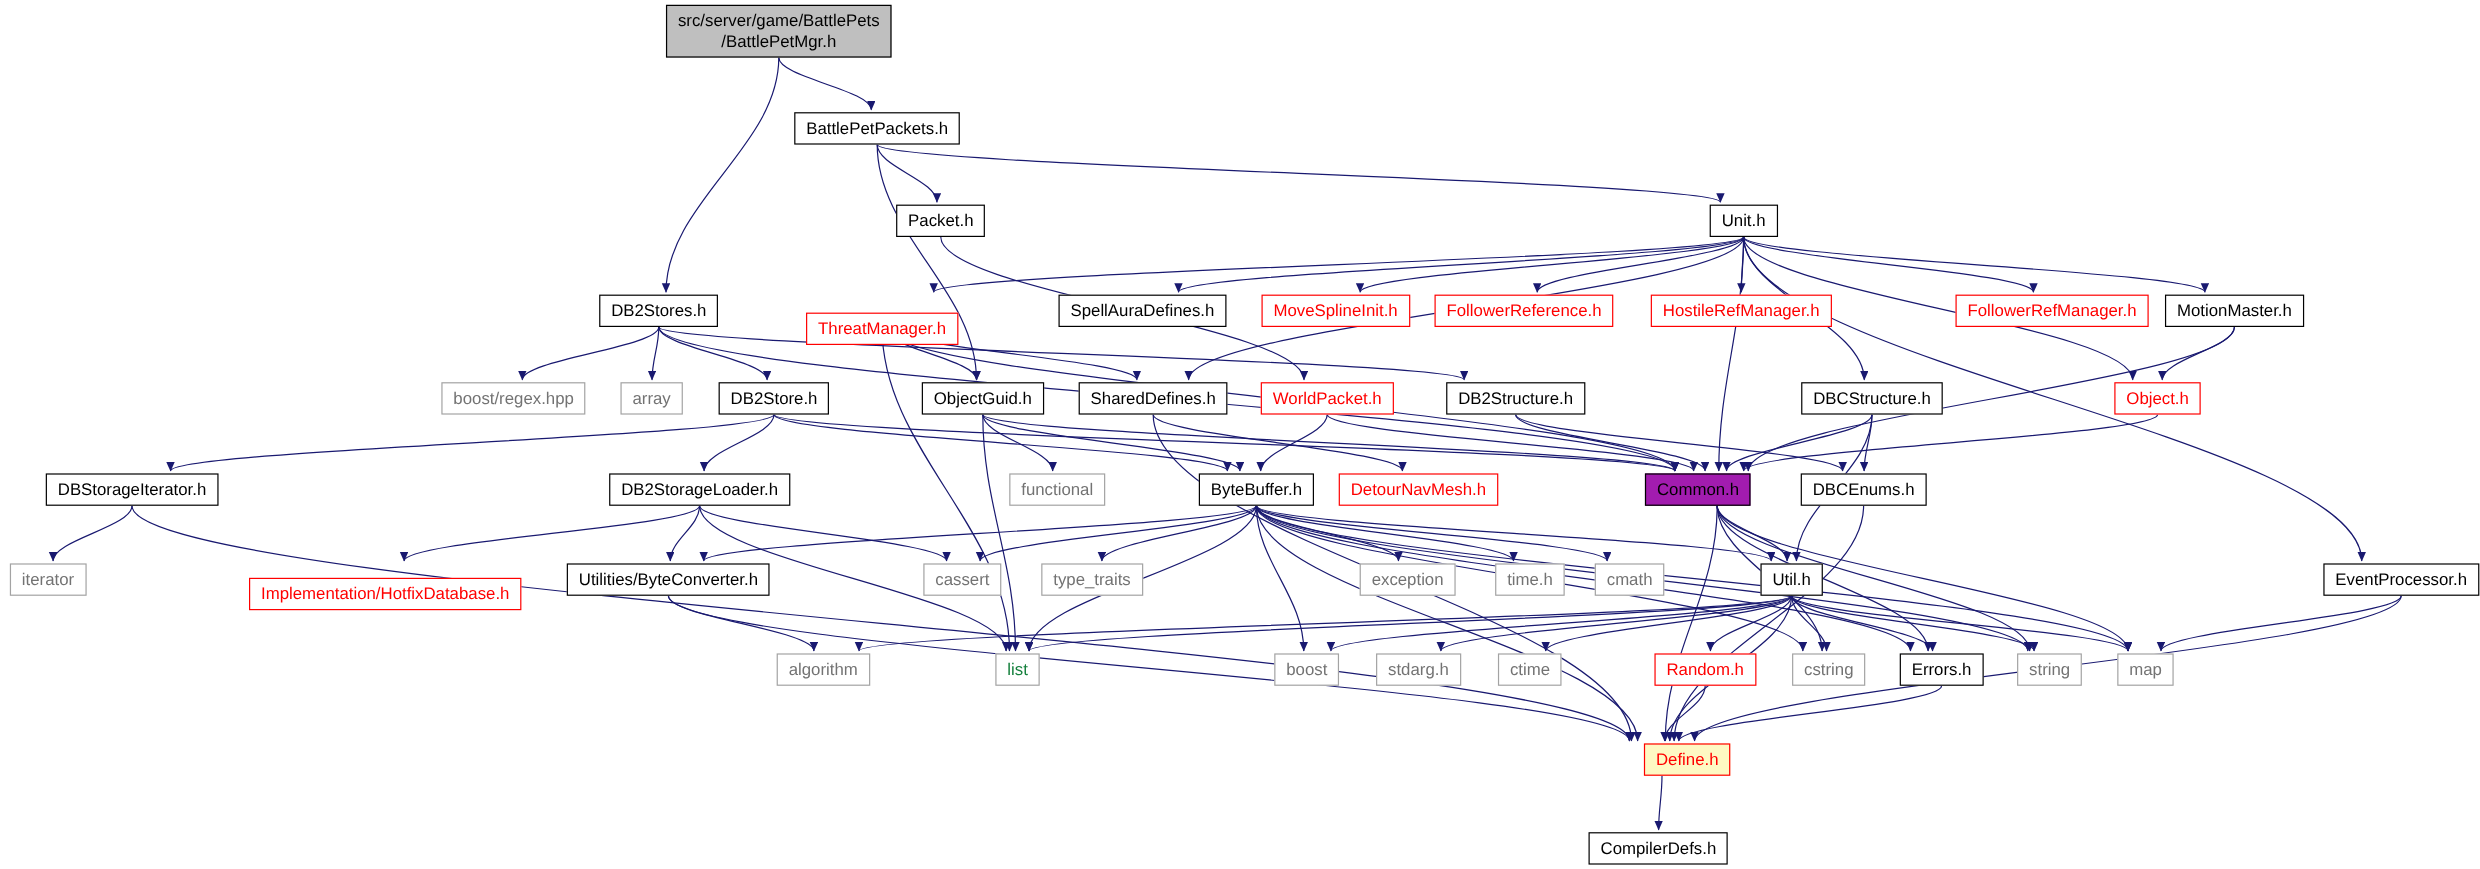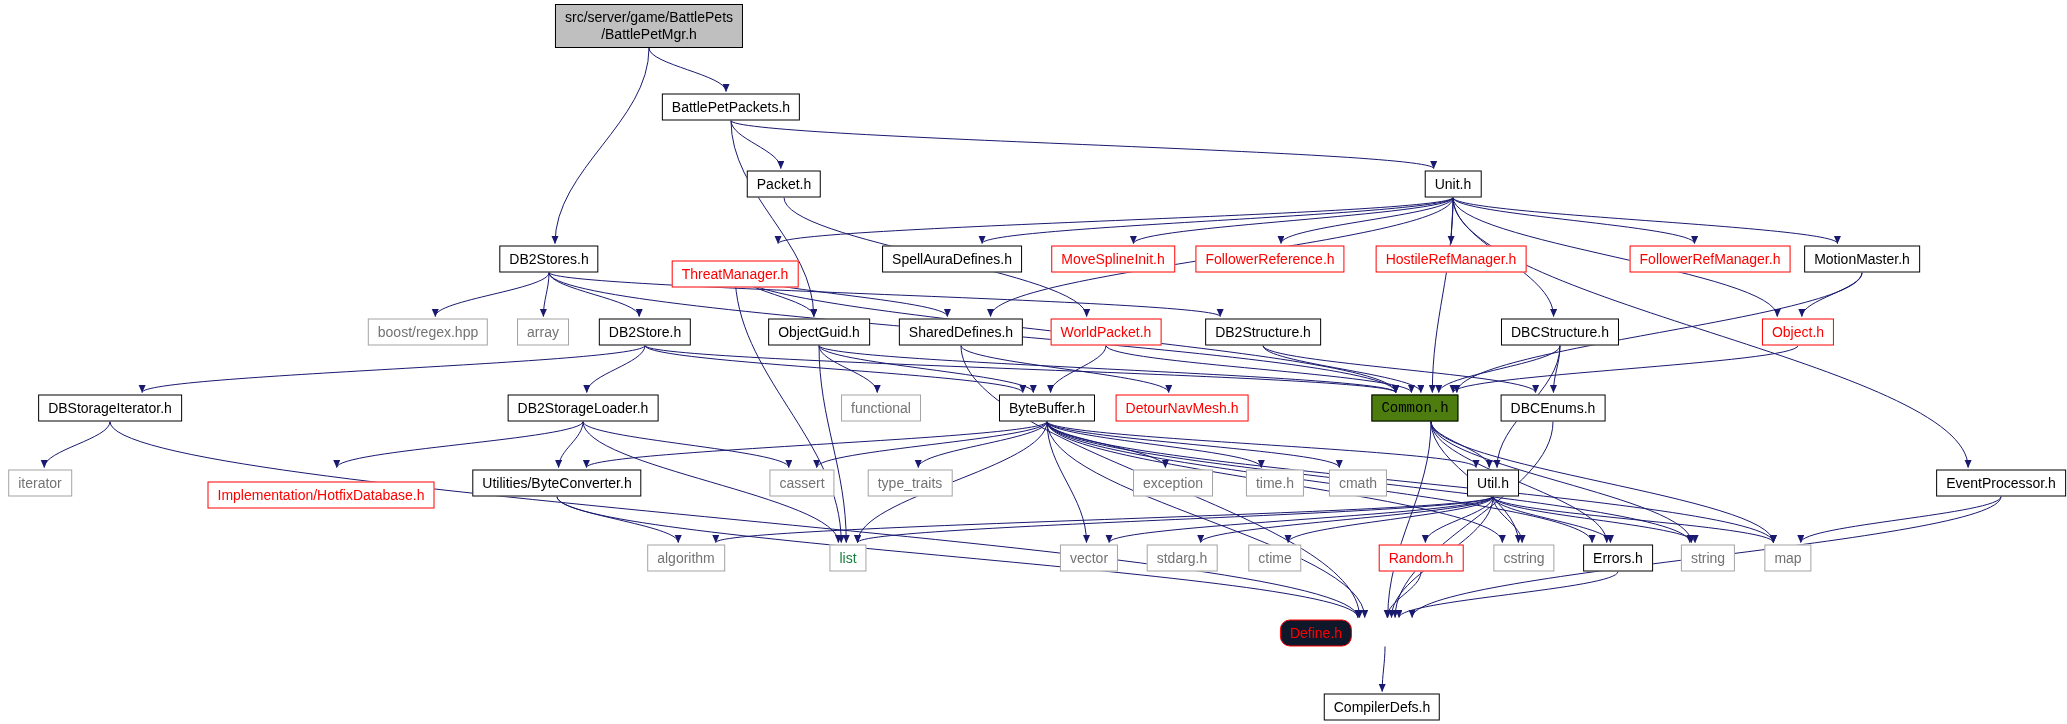--- a/index.html
+++ b/index.html
@@ -161,38 +161,38 @@
       <div class="node internal" style="left: 961px; top: 332px; border-color: rgb(0, 0, 0); color: rgb(0, 0, 0); background: rgb(255, 255, 255);">SharedDefines.h</div>
       <div class="node truncated" style="left: 1106px; top: 332px; border-color: rgb(255, 0, 0); color: rgb(255, 0, 0); background: rgb(255, 255, 255);">WorldPacket.h</div>
       <div class="node internal" style="left: 1263px; top: 332px; border-color: rgb(0, 0, 0); color: rgb(0, 0, 0); background: rgb(255, 255, 255);">DB2Structure.h</div>
       <div class="node internal" style="left: 1560px; top: 332px; border-color: rgb(0, 0, 0); color: rgb(0, 0, 0); background: rgb(255, 255, 255);">DBCStructure.h</div>
       <div class="node truncated" style="left: 1798px; top: 332px; border-color: rgb(255, 0, 0); color: rgb(255, 0, 0); background: rgb(255, 255, 255);">Object.h</div>
       <div class="node internal" style="left: 110px; top: 408px; border-color: rgb(0, 0, 0); color: rgb(0, 0, 0); background: rgb(255, 255, 255);">DBStorageIterator.h</div>
       <div class="node internal" style="left: 583px; top: 408px; border-color: rgb(0, 0, 0); color: rgb(0, 0, 0); background: rgb(255, 255, 255);">DB2StorageLoader.h</div>
       <div class="node external" style="left: 881px; top: 408px; border-color: rgb(163, 163, 163); color: rgb(115, 115, 115); background: rgb(255, 255, 255);">functional</div>
       <div class="node internal" style="left: 1047px; top: 408px; border-color: rgb(0, 0, 0); color: rgb(0, 0, 0); background: rgb(255, 255, 255);">ByteBuffer.h</div>
       <div class="node truncated" style="left: 1182px; top: 408px; border-color: rgb(255, 0, 0); color: rgb(255, 0, 0); background: rgb(255, 255, 255);">DetourNavMesh.h</div>
-      <div class="node internal" style="left: 1415px; top: 408px; border-color: rgb(0, 0, 0); color: rgb(0, 0, 0); background: #4d7c0f; font-family: Liberation Mono, monospace;">Common.h</div>
+      <div class="node internal" style="left: 1415px; top: 408px; border-color: rgb(0, 0, 0); color: rgb(0, 0, 0); background: #a21caf;">Common.h</div>
       <div class="node internal" style="left: 1553px; top: 408px; border-color: rgb(0, 0, 0); color: rgb(0, 0, 0); background: rgb(255, 255, 255);">DBCEnums.h</div>
       <div class="node external" style="left: 40px; top: 483px; border-color: rgb(163, 163, 163); color: rgb(115, 115, 115); background: rgb(255, 255, 255);">iterator</div>
       <div class="node truncated" style="left: 321px; top: 483px; border-color: rgb(255, 0, 0); color: rgb(255, 0, 0); background: rgb(255, 255, 255); margin-top: 12px;">Implementation/HotfixDatabase.h</div>
       <div class="node internal" style="left: 557px; top: 483px; border-color: rgb(0, 0, 0); color: rgb(0, 0, 0); background: rgb(255, 255, 255);">Utilities/ByteConverter.h</div>
       <div class="node external" style="left: 802px; top: 483px; border-color: rgb(163, 163, 163); color: rgb(115, 115, 115); background: rgb(255, 255, 255);">cassert</div>
       <div class="node external" style="left: 910px; top: 483px; border-color: rgb(163, 163, 163); color: rgb(115, 115, 115); background: rgb(255, 255, 255);">type_traits</div>
       <div class="node external" style="left: 1173px; top: 483px; border-color: rgb(163, 163, 163); color: rgb(115, 115, 115); background: rgb(255, 255, 255);">exception</div>
       <div class="node external" style="left: 1275px; top: 483px; border-color: rgb(163, 163, 163); color: rgb(115, 115, 115); background: rgb(255, 255, 255);">time.h</div>
       <div class="node external" style="left: 1358px; top: 483px; border-color: rgb(163, 163, 163); color: rgb(115, 115, 115); background: rgb(255, 255, 255);">cmath</div>
       <div class="node internal" style="left: 1493px; top: 483px; border-color: rgb(0, 0, 0); color: rgb(0, 0, 0); background: rgb(255, 255, 255);">Util.h</div>
       <div class="node internal" style="left: 2001px; top: 483px; border-color: rgb(0, 0, 0); color: rgb(0, 0, 0); background: rgb(255, 255, 255);">EventProcessor.h</div>
       <div class="node external" style="left: 686px; top: 558px; border-color: rgb(163, 163, 163); color: rgb(115, 115, 115); background: rgb(255, 255, 255);">algorithm</div>
       <div class="node external" style="left: 848px; top: 558px; border-color: rgb(163, 163, 163); color: #15803d; background: rgb(255, 255, 255);">list</div>
-      <div class="node external" style="left: 1089px; top: 558px; border-color: rgb(163, 163, 163); color: rgb(115, 115, 115); background: rgb(255, 255, 255);">vector</div>
+      <div class="node external" style="left: 1089px; top: 558px; border-color: rgb(163, 163, 163); color: rgb(115, 115, 115); background: rgb(255, 255, 255);">boost</div>
       <div class="node external" style="left: 1182px; top: 558px; border-color: rgb(163, 163, 163); color: rgb(115, 115, 115); background: rgb(255, 255, 255);">stdarg.h</div>
       <div class="node external" style="left: 1275px; top: 558px; border-color: rgb(163, 163, 163); color: rgb(115, 115, 115); background: rgb(255, 255, 255);">ctime</div>
       <div class="node truncated" style="left: 1421px; top: 558px; border-color: rgb(255, 0, 0); color: rgb(255, 0, 0); background: rgb(255, 255, 255);">Random.h</div>
       <div class="node external" style="left: 1524px; top: 558px; border-color: rgb(163, 163, 163); color: rgb(115, 115, 115); background: rgb(255, 255, 255);">cstring</div>
       <div class="node internal" style="left: 1618px; top: 558px; border-color: rgb(0, 0, 0); color: rgb(0, 0, 0); background: rgb(255, 255, 255);">Errors.h</div>
       <div class="node external" style="left: 1708px; top: 558px; border-color: rgb(163, 163, 163); color: rgb(115, 115, 115); background: rgb(255, 255, 255);">string</div>
       <div class="node external" style="left: 1788px; top: 558px; border-color: rgb(163, 163, 163); color: rgb(115, 115, 115); background: rgb(255, 255, 255);">map</div>
-      <div class="node truncated" style="left: 1316px; top: 633px; border-color: rgb(255, 0, 0); color: rgb(255, 0, 0); background: #0f172a; border-radius: 10px;">Define.h</div>
+      <div class="node truncated" style="left: 1406px; top: 633px; border-color: rgb(255, 0, 0); color: rgb(255, 0, 0); background: #fef9c3;">Define.h</div>
       <div class="node internal" style="left: 1382px; top: 707px; border-color: rgb(0, 0, 0); color: rgb(0, 0, 0); background: rgb(255, 255, 255);">CompilerDefs.h</div>
     </div>
 </div>
 
 </body></html>

